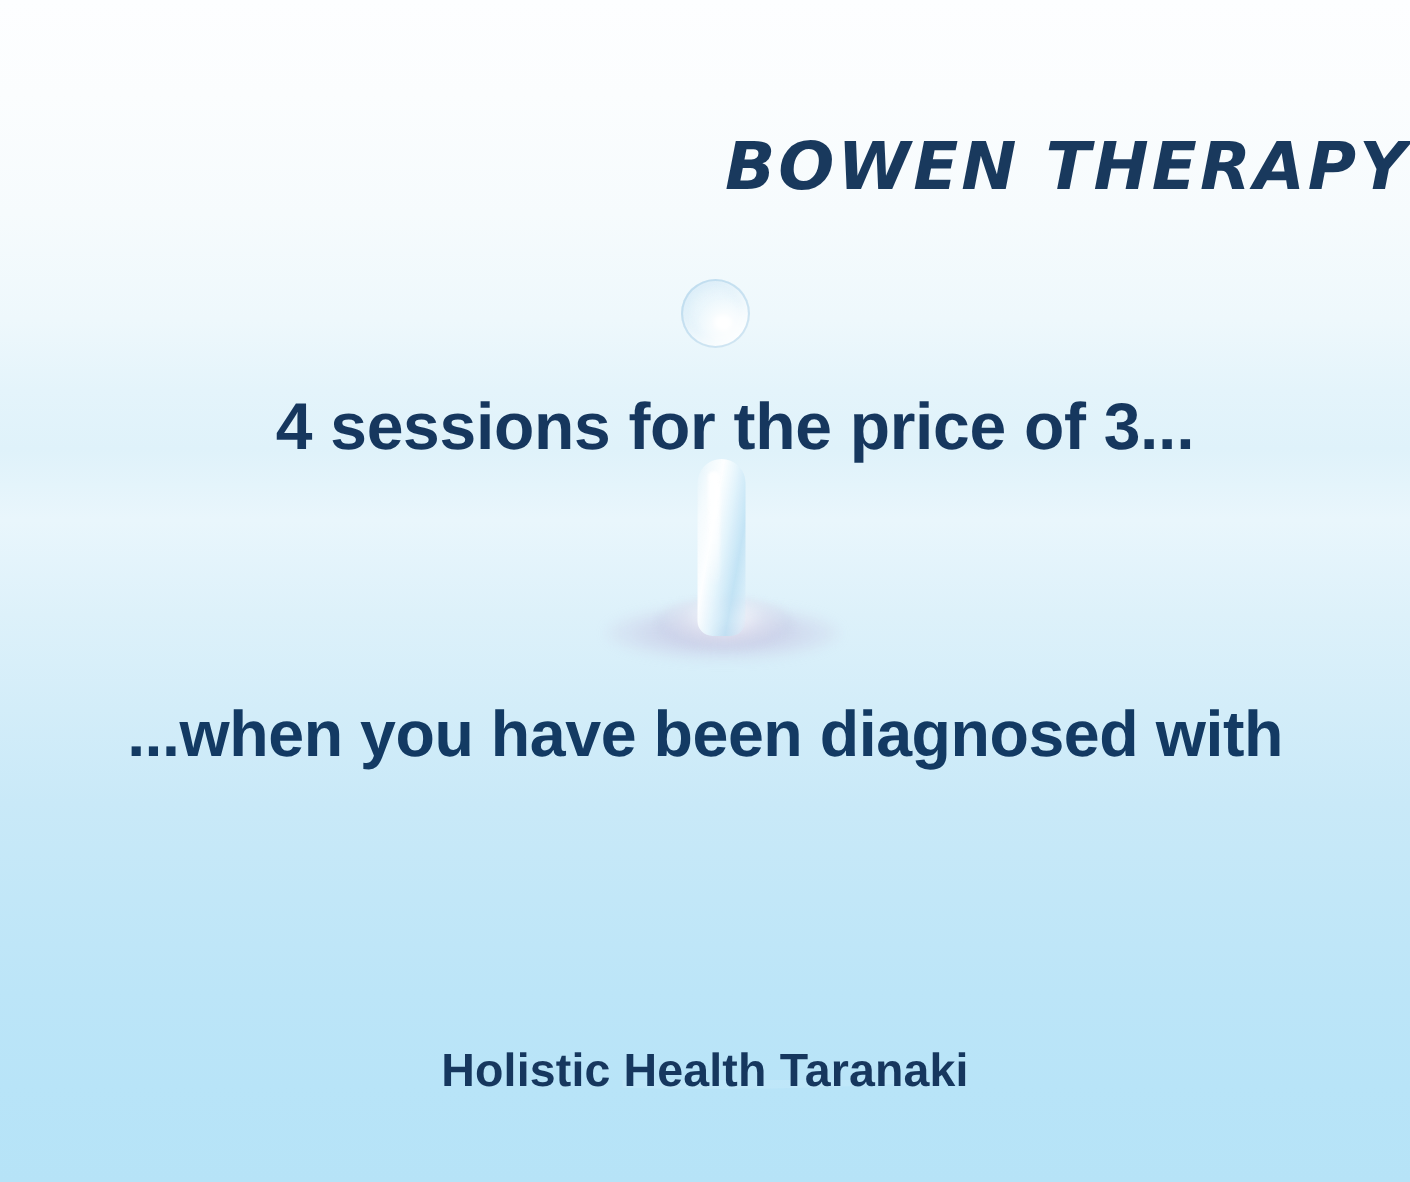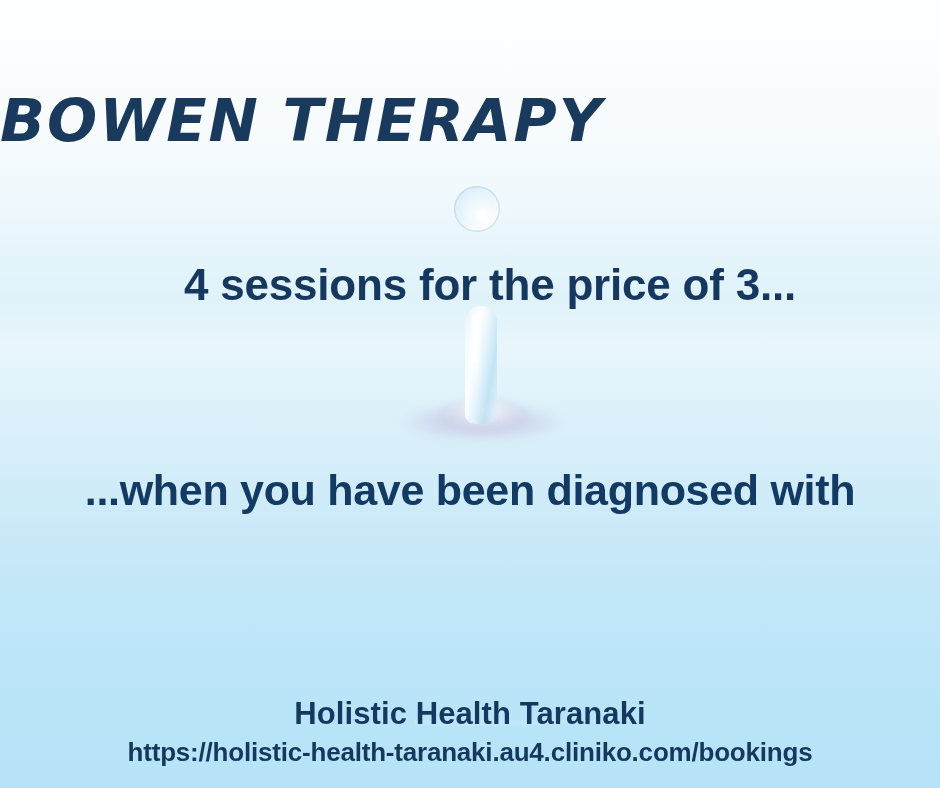--- a/index.html
+++ b/index.html
@@ -136,25 +136,25 @@
     background: rgba(255,255,255,0.92);
     filter: blur(1.6px);
   }
 
   
   .title {
     position: absolute;
     left: 0;
     top: 86px;
     width: 940px;
-    text-align: left;
+    text-align: right;
     font-family: "DejaVu Sans", sans-serif;
     font-style: italic;
     font-weight: 700;
-    font-size: 59px;
+    font-size: 44px;
     letter-spacing: 2px;
     color: #19395d;
     white-space: nowrap;
   }
 
   .subhead {
     position: absolute;
     left: 0;
     top: 260px;
     width: 940px;
@@ -272,16 +272,15 @@
   <div class="title">BOWEN THERAPY</div>
 
   <div class="subhead">4 sessions for the price of 3...</div>
 
   <div class="body-block">
     <div class="body-line">...when you have been diagnosed with</div>
   </div>
 
   <div class="footer">
     <div class="brand">Holistic Health Taranaki</div>
-    <div class="url">https://holistic-health-taranaki.au4.cliniko.com/bookings</div>
   </div>
 
 </div>
 
 </body></html>

